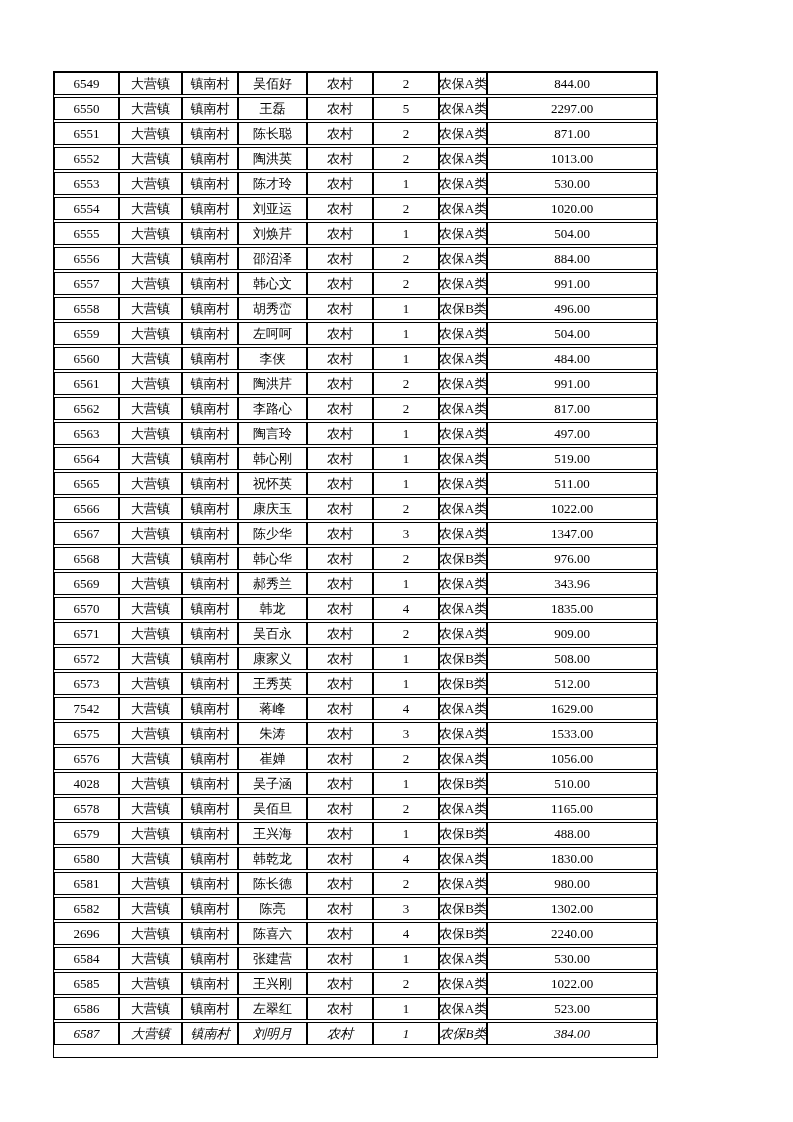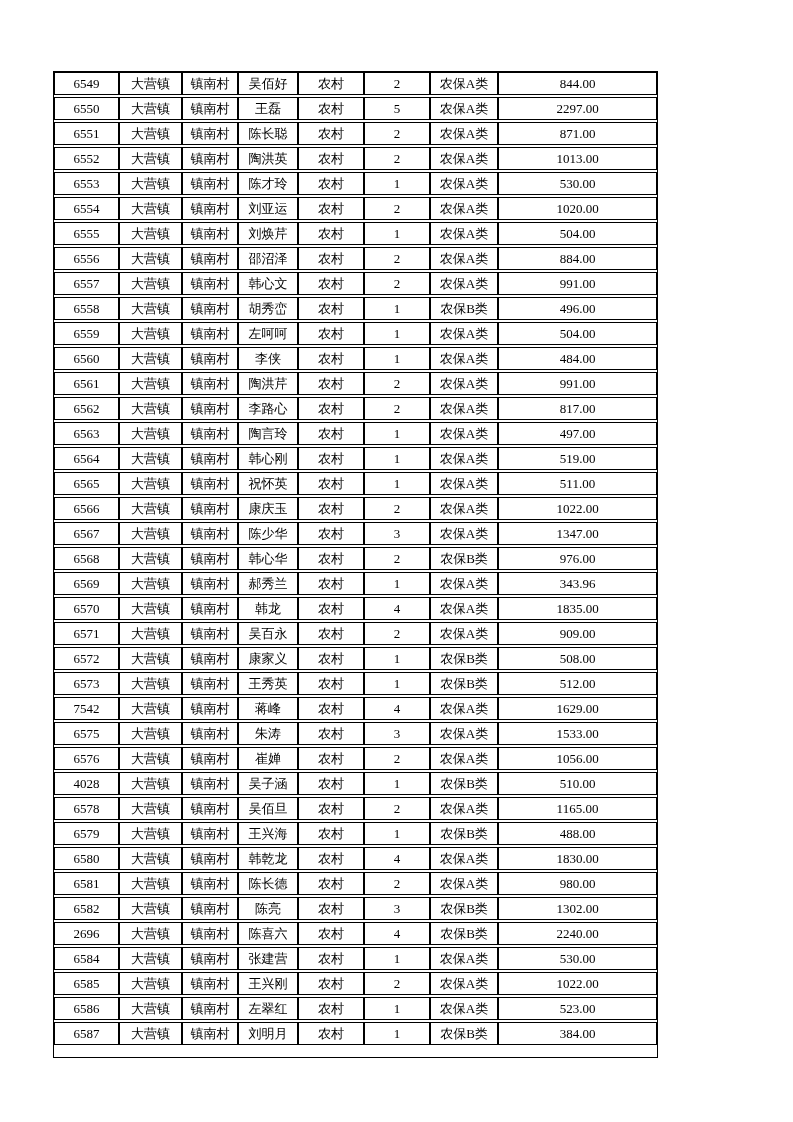--- a/index.html
+++ b/index.html
@@ -30,42 +30,43 @@
   .row {
     display: flex;
     height: 23px;
     border: 1px solid #000000;
     box-sizing: border-box;
     margin-bottom: 2px;
     background: #ffffff;
   }
   .row:last-child {
     margin-bottom: 12px;
+    font-style: italic;
   }
   .cell {
     display: flex;
     align-items: center;
     justify-content: center;
     font-size: 13px;
     line-height: 1;
     box-sizing: border-box;
     border-right: 2px solid #000000;
     overflow: hidden;
     white-space: nowrap;
   }
   .cell:last-child {
     border-right: none;
   }
   .c0 { width: 65px; }
   .c1 { width: 63px; }
   .c2 { width: 56px; }
-  .c3 { width: 60px; }
+  .c3 { width: 69px; }
   .c4 { width: 66px; }
   .c5 { width: 66px; }
-  .c6 { width: 68px; }
+  .c6 { width: 48px; }
   .c7 { flex: 1; }
 </style>
 </head>
 <body>
 
 <div class="page">
   <div class="table-wrap" id="records-table">
       <div class="row">
         <div class="cell c0">6549</div>
         <div class="cell c1">大营镇</div>

